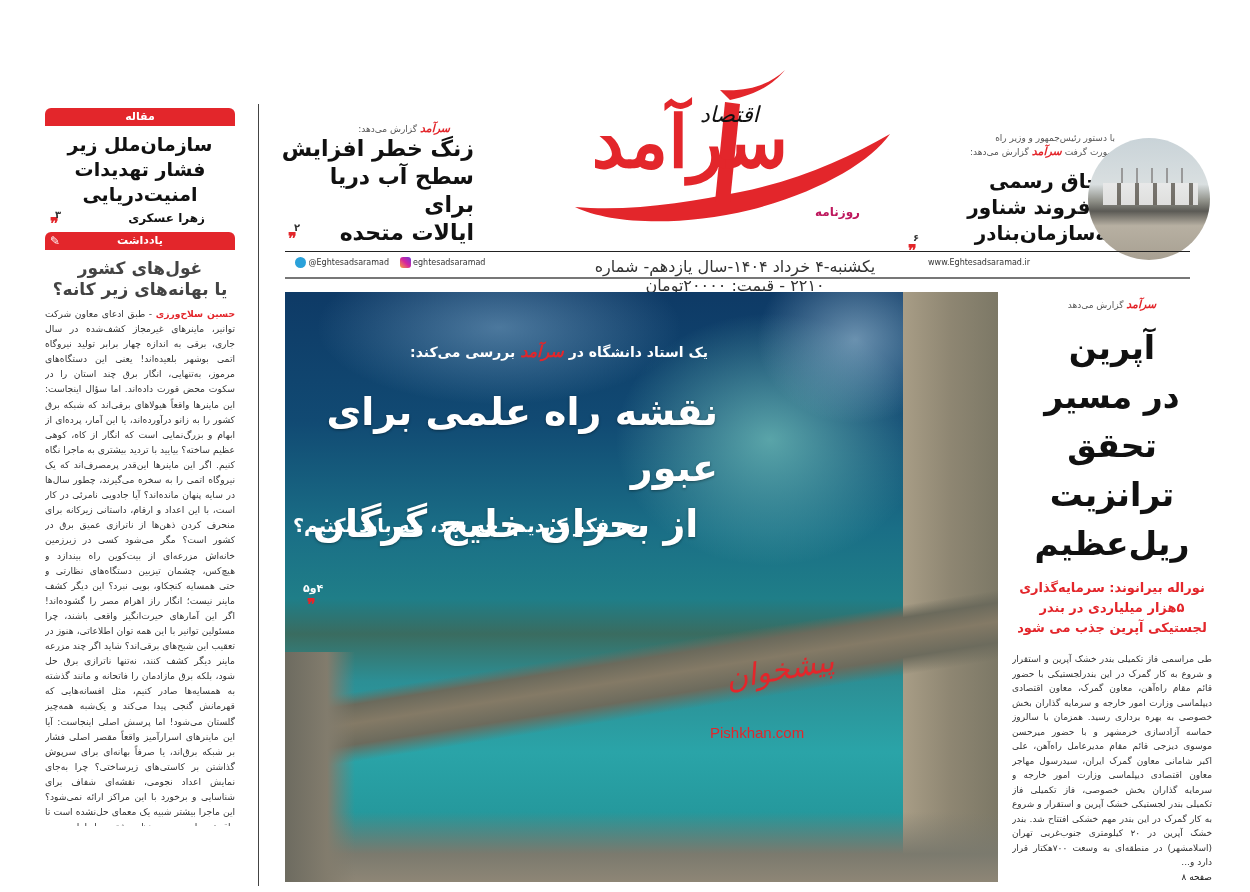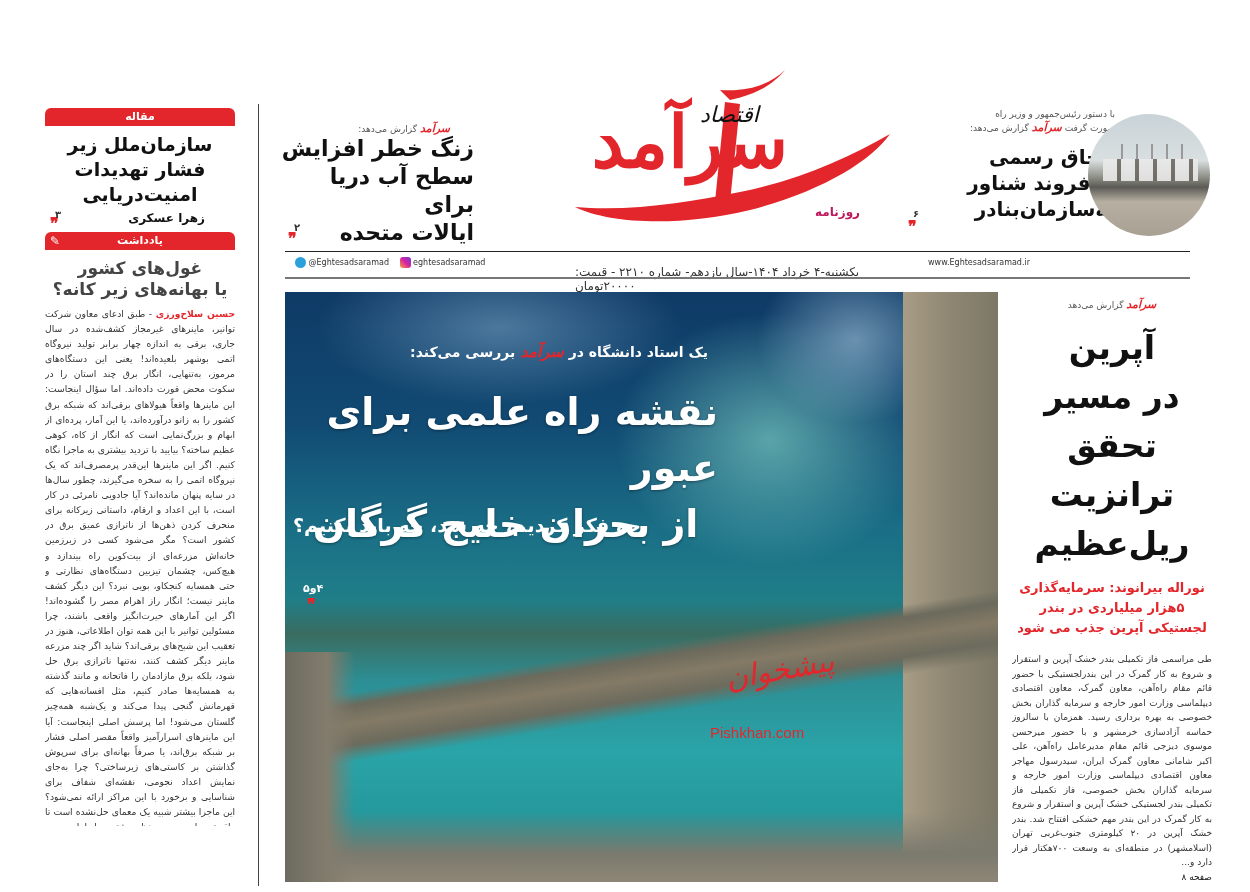--- a/index.html
+++ b/index.html
@@ -70,21 +70,21 @@
   <svg width="340" height="170" viewBox="0 0 340 170">
     <path d="M150 28 C180 30 200 22 215 8 C205 20 190 32 160 38 Z" fill="#e3262b"></path>
     <path d="M5 145 C60 150 120 140 170 130 C230 118 280 95 320 72 C300 100 250 130 180 148 C110 165 40 162 5 145 Z" fill="#e3262b"></path>
     <path d="M155 40 L170 42 L160 140 L145 140 Z" fill="#e3262b"></path>
   </svg>
   <div class="abs logo-text" style="left:0;top:40px;width:240px;font-size:72px;line-height:80px;text-align:center;direction:rtl;">سرآمد</div>
   <div class="abs" style="left:130px;top:40px;font-size:22px;font-family:Liberation Mono, monospace;font-style:italic;color:#111;direction:rtl;">اقتصاد</div>
   <div class="abs" style="left:245px;top:143px;font-size:12px;font-weight:bold;color:#be185d;direction:rtl;">روزنامه</div>
 </div>
 
-<div class="abs" style="left:905px;top:108px;width:305px;height:135px;">
+<div class="abs" style="left:905px;top:132px;width:305px;height:135px;">
   <div class="kicker" style="position:absolute;right:95px;top:0;text-align:right;line-height:13px;">
     <div>با دستور رئیس‌جمهور و وزیر راه</div>
     <div>
       <span>صورت گرفت</span>
       <span class="mini-logo">سرآمد</span>
       <span>گزارش می‌دهد:</span>
     </div>
   </div>
   <div class="rtl" style="position:absolute;right:95px;top:36px;font-weight:900;font-size:20px;line-height:26px;text-align:right;">
     <div>الحاق رسمی</div>
@@ -103,21 +103,21 @@
 </div>
 
 <div class="abs hline" style="left:285px;top:251px;width:905px;height:1px;background:#222;"></div>
 <div class="abs" style="left:285px;top:253px;width:905px;height:22px;">
   <div class="abs" style="left:10px;top:4px;font-size:8px;color:#333;">
     <span class="icon-circle" style="background:#2aa1da;"></span>
     <span>@Eghtesadsaramad</span>
     <span class="icon-circle" style="background:linear-gradient(45deg,#f9a13a,#d6249f,#6a3ad6);border-radius:3px;margin-left:8px;"></span>
     <span>eghtesadsaramad</span>
   </div>
-  <div class="abs" style="left:290px;top:12px;width:320px;font-size:12px;color:#333;direction:rtl;text-align:left;">یکشنبه-۴ خرداد ۱۴۰۴-سال یازدهم- شماره ۲۲۱۰ - قیمت: ۲۰۰۰۰تومان</div>
+  <div class="abs" style="left:290px;top:4px;width:320px;font-size:16px;color:#333;direction:rtl;text-align:center;">یکشنبه-۴ خرداد ۱۴۰۴-سال یازدهم- شماره ۲۲۱۰ - قیمت: ۲۰۰۰۰تومان</div>
   <div class="abs" style="right:160px;top:5px;font-size:8px;color:#333;">www.Eghtesadsaramad.ir</div>
 </div>
 <div class="abs" style="left:285px;top:277px;width:905px;height:2px;background:#777;"></div>
 
 <div class="abs photo" style="left:285px;top:292px;width:713px;height:590px;
             background:
               radial-gradient(ellipse 140px 120px at 80% 8%,rgba(180,210,230,.55),transparent 70%),
               radial-gradient(ellipse 260px 110px at 30% 6%,rgba(150,190,220,.45),transparent 70%),
               radial-gradient(ellipse 220px 180px at 68% 25%,rgba(120,200,190,.7),transparent 70%),
               linear-gradient(180deg,#0e3a66 0%,#114a73 22%,#1a6e86 40%,#1f7e88 52%,#3a6c60 58%,#2c8f95 66%,#2aa4a8 78%,#1f8c90 100%);">

